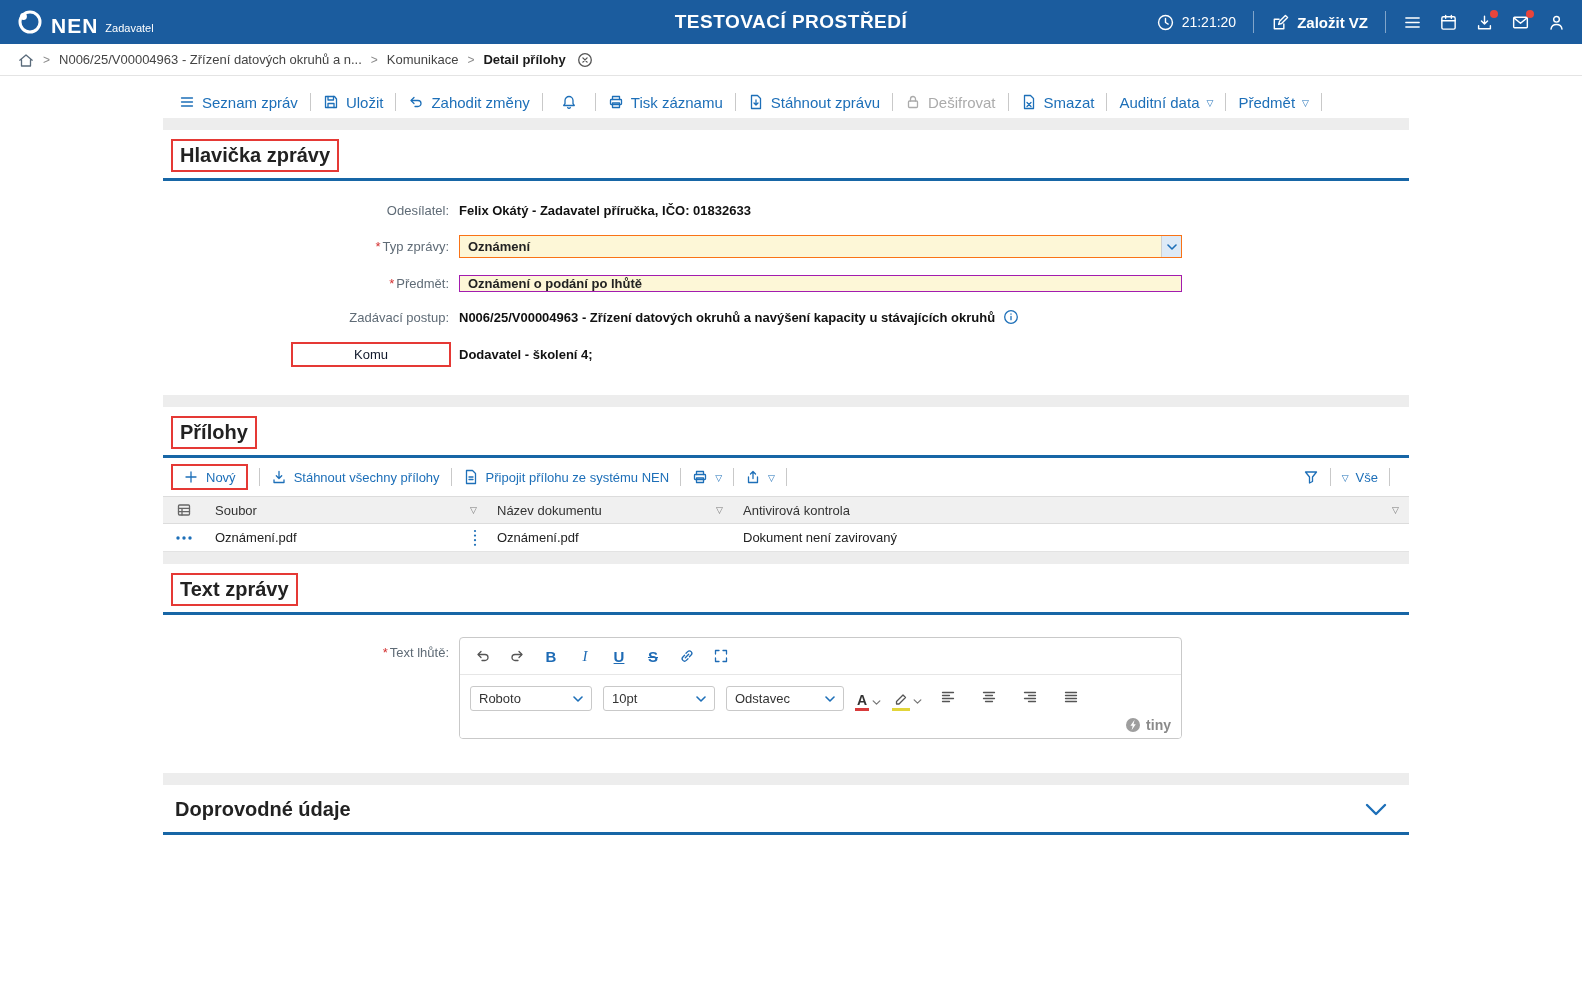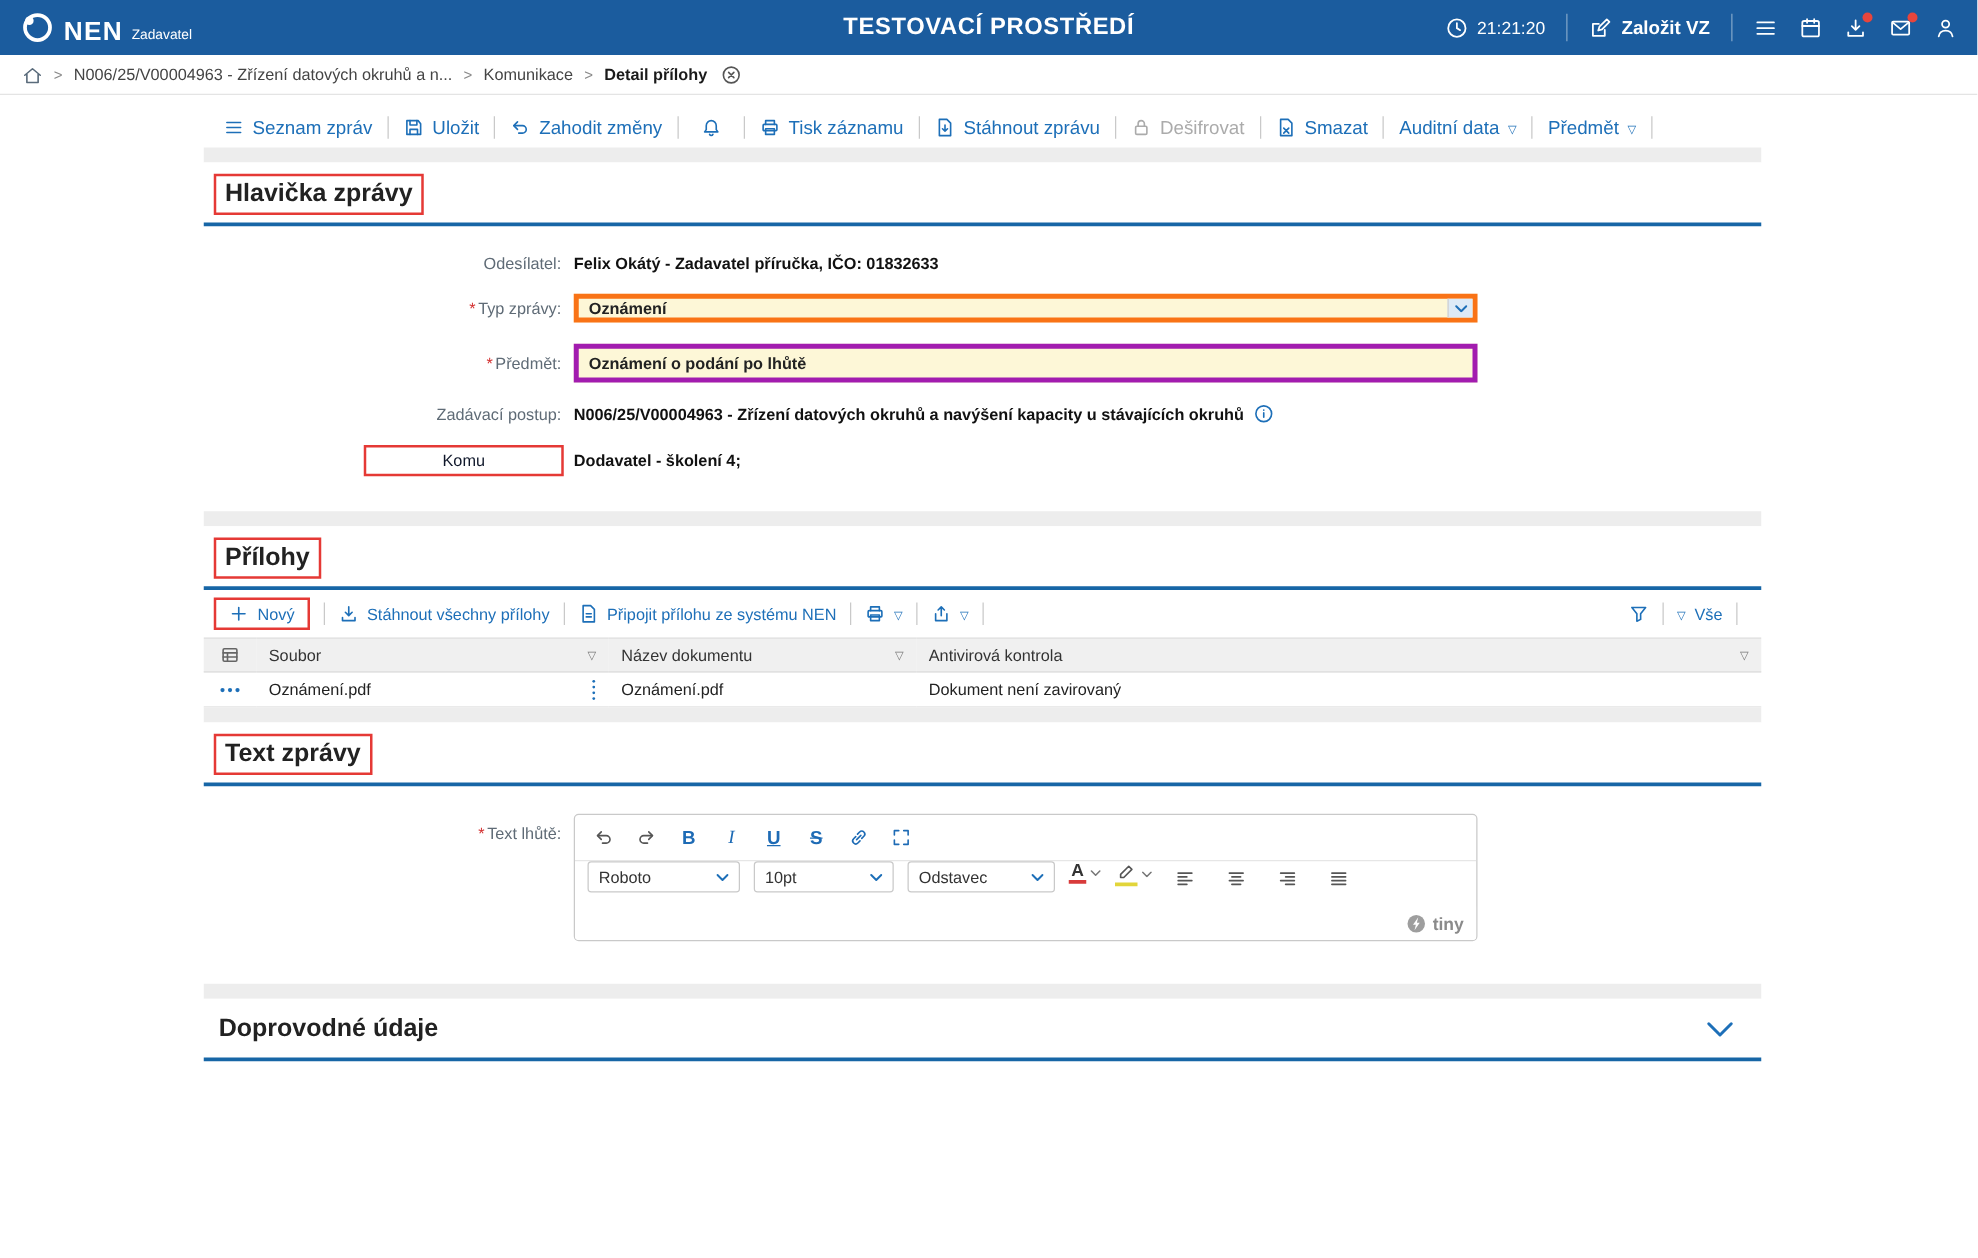--- a/index.html
+++ b/index.html
@@ -48,24 +48,24 @@
 .red-box{border:2px solid #e53935;}
 .sec-title{font-size:20px;font-weight:bold;color:#222;padding:3px 7px;display:inline-block;}
 .sec-title.noborder{padding:3px 2px;}
 .blue-rule{height:3px;background:#1766a6;}
 
 
 .form{padding:22px 0 28px;display:grid;grid-template-columns:296px 1fr;row-gap:17px;align-items:center;}
 .f-label{justify-self:end;padding-right:10px;color:#5f6b76;white-space:nowrap;}
 .req{color:#d32f2f;margin-right:2px;}
 .f-value{font-weight:bold;color:#111;display:flex;align-items:center;gap:8px;}
-.sel-ctl{width:723px;height:23px;background:#fdf7d7;border:4px solid #f97316;display:flex;align-items:center;cursor:pointer;}
+.sel-ctl{width:723px;height:23px;background:#fdf7d7;border:1px solid #f97316;display:flex;align-items:center;cursor:pointer;}
 .sel-ctl .v{flex:1;padding:0 8px;font-weight:bold;}
 .sel-dd{width:20px;align-self:stretch;background:#ddeaf7;border-left:1px solid #cfcfcf;display:flex;align-items:center;justify-content:center;}
-.inp{width:723px;height:31px;background:#fdf7d7;border:4px solid #a21caf;display:flex;align-items:center;padding:0 8px;font-weight:bold;cursor:text;}
+.inp{width:723px;height:17px;background:#fdf7d7;border:1px solid #a21caf;display:flex;align-items:center;padding:0 8px;font-weight:bold;cursor:text;}
 .komu-box{width:160px;height:25px;display:flex;align-items:center;justify-content:center;justify-self:end;margin-right:8px;color:#0f172a;cursor:pointer;}
 .info{color:#1d6fb8;cursor:pointer;}
 
 
 .a-toolbar{display:flex;align-items:center;height:38px;padding:0 8px;color:#1d6fb8;}
 .a-item{display:flex;align-items:center;gap:7px;cursor:pointer;white-space:nowrap;}
 .a-sep{width:1px;height:18px;background:#c9c9c9;margin:0 11px;}
 .novy-box{display:flex;align-items:center;gap:7px;padding:3px 10px;cursor:pointer;}
 .a-right{margin-left:auto;display:flex;align-items:center;}
 .table{width:100%;border-collapse:collapse;}
@@ -80,21 +80,21 @@
 .ed-form{padding:22px 0 34px;display:grid;grid-template-columns:296px 1fr;}
 .ed-label{justify-self:end;padding:8px 10px 0 0;color:#5f6b76;white-space:nowrap;}
 .editor{width:723px;border:1px solid #c9c9c9;border-radius:4px;overflow:hidden;background:#fff;}
 .ed-row1{display:flex;align-items:center;gap:4px;height:37px;padding:0 8px;border-bottom:1px solid #e6e6e6;}
 .ed-btn{width:30px;height:28px;display:flex;align-items:center;justify-content:center;color:#555;cursor:pointer;border-radius:3px;}
 .ed-btn.blue{color:#1e6bb5;}
 .fmt{font-size:15px;font-weight:bold;line-height:1;}
 .fmt.i{font-style:italic;font-weight:normal;font-family:"Liberation Serif",serif;}
 .fmt.u{text-decoration:underline;}
 .fmt.s{text-decoration:line-through;}
-.ed-row2{display:flex;align-items:flex-start;gap:11px;height:36px;padding:0 10px;}
+.ed-row2{display:flex;align-items:flex-end;gap:11px;height:36px;padding:0 10px;}
 .ed-select{height:25px;border:1px solid #c9c9c9;border-radius:3px;display:flex;align-items:center;justify-content:space-between;padding:0 8px;color:#333;cursor:pointer;background:#fff;}
 .chev-b{width:10px;height:6px;fill:none;stroke:#1d6fb8;stroke-width:1.6;stroke-linecap:round;stroke-linejoin:round;}
 .colorbtn{display:flex;align-items:center;gap:3px;cursor:pointer;}
 .a-letter{font-weight:bold;font-size:14px;color:#333;line-height:1;border-bottom:3px solid #d83b3b;padding:0 2px 1px;}
 .hl-wrap{border-bottom:3px solid #e2d53a;padding:0 1px 1px;color:#555;}
 .chev-g{width:9px;height:5px;fill:none;stroke:#777;stroke-width:1.5;stroke-linecap:round;stroke-linejoin:round;}
 .ed-content{background:#fbf4cc;min-height:168px;padding:16px 17px;cursor:text;}
 .ed-content p{margin:0 0 15px;}
 .ed-footer{height:27px;display:flex;align-items:center;justify-content:flex-end;gap:5px;padding:0 10px;background:#fff;}
 .tiny-lbl{color:#8a8a8a;font-weight:bold;font-size:14px;}

